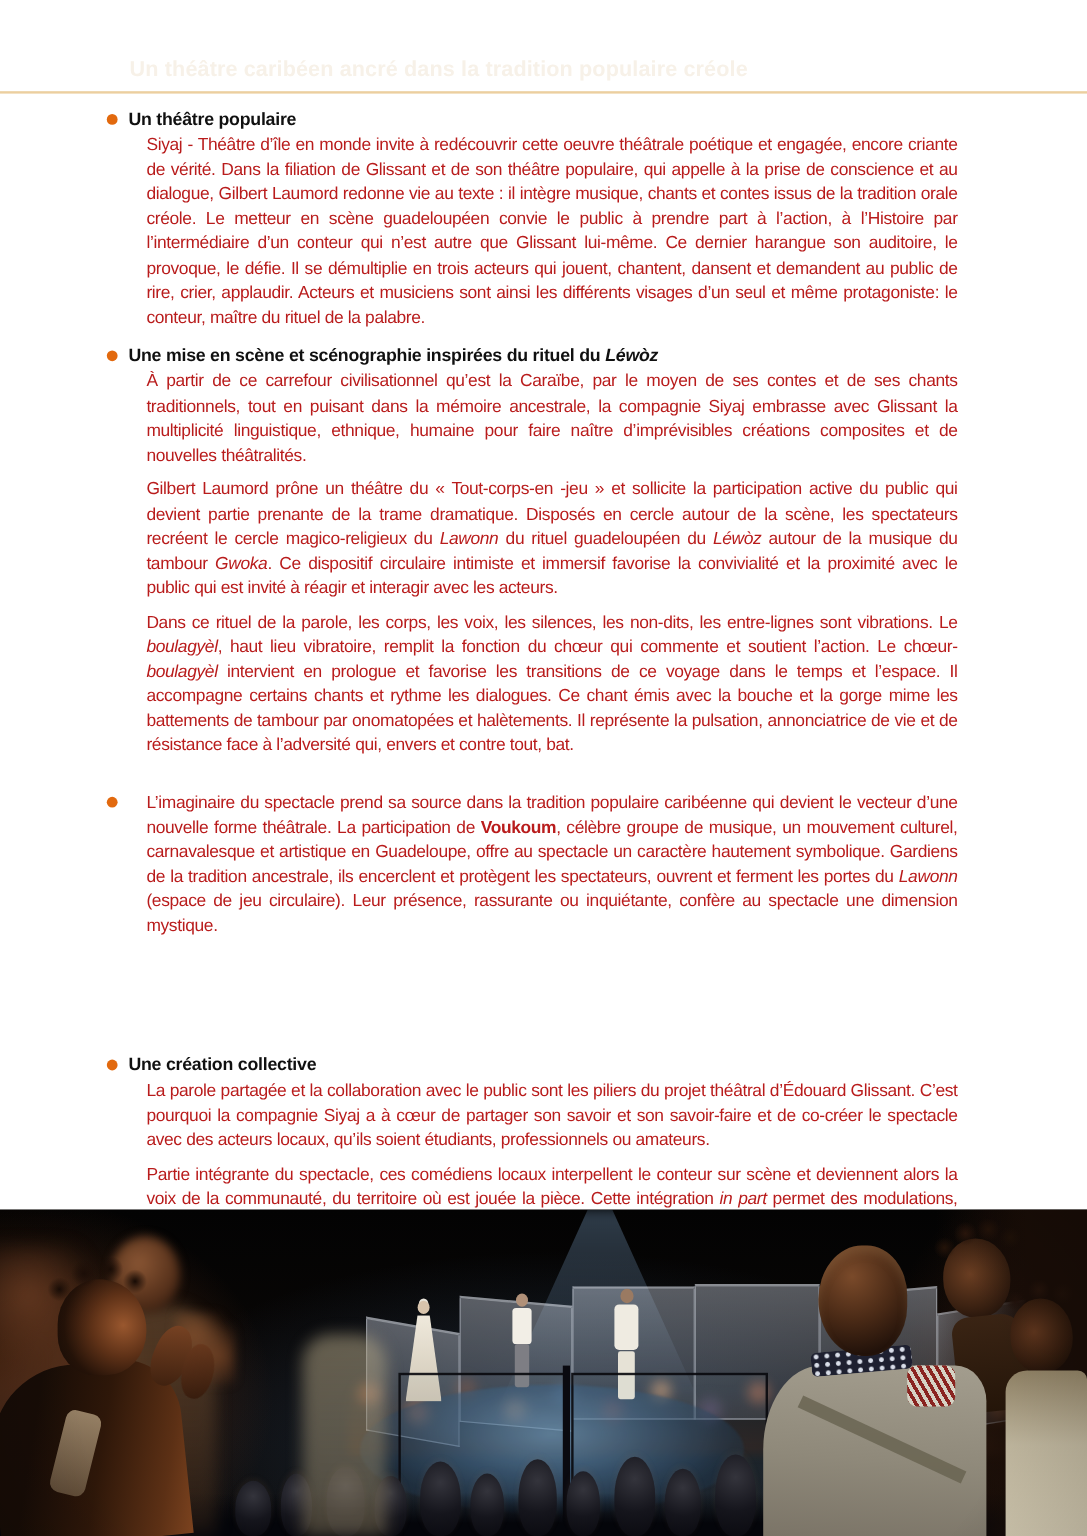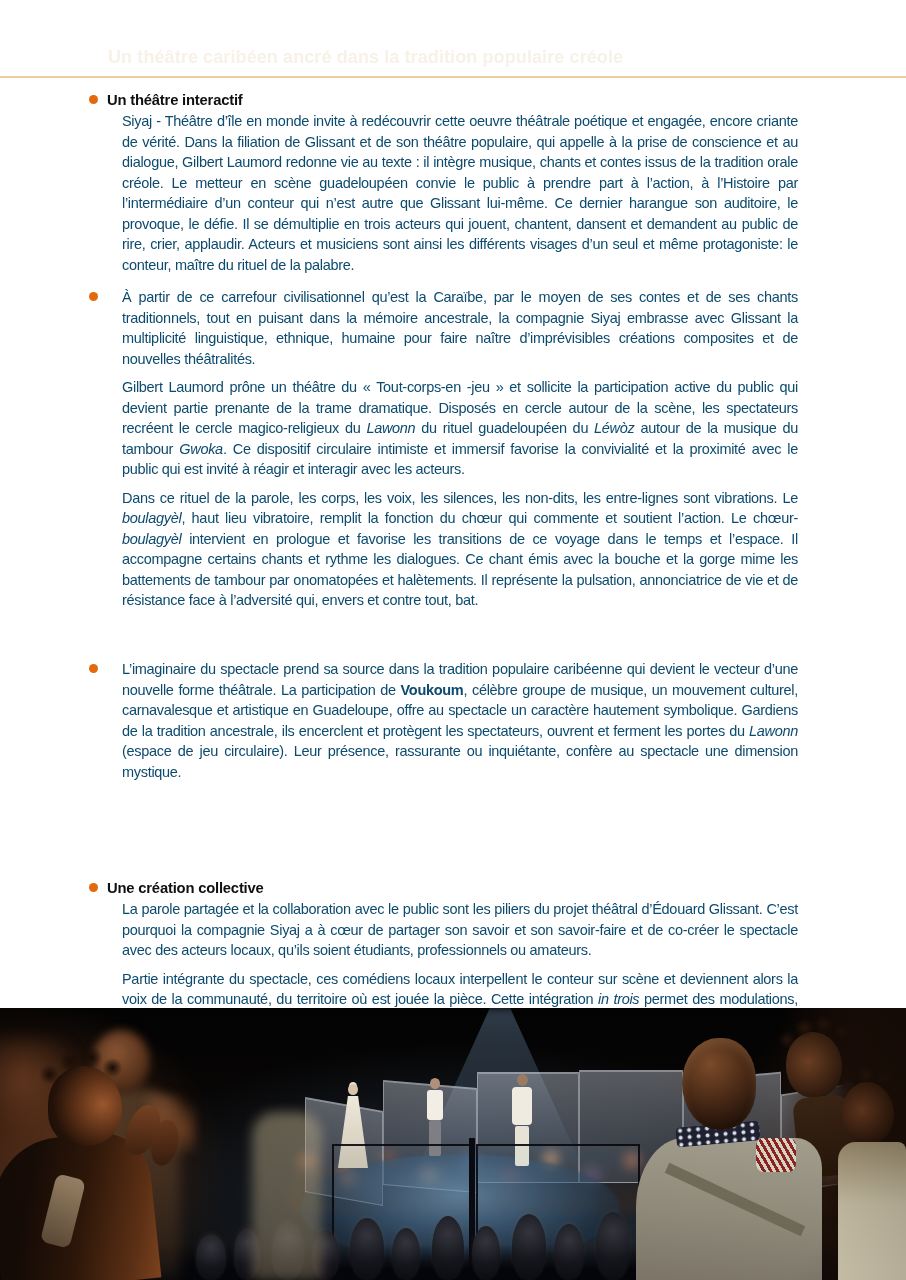--- a/index.html
+++ b/index.html
@@ -9,21 +9,21 @@
   .band{position:absolute;top:0;left:0;width:906px;height:78px;box-sizing:border-box;
         background:linear-gradient(180deg,#3f1008 0%,#five 0,#61200b 30%,#8d330e 58%,#b74c11 88%,#c05311 100%);
         border-bottom:2px solid #eccf9f;display:flex;align-items:flex-end;padding:0 20px 8px 108px;}
   .band h1{margin:0;font-size:18px;font-weight:bold;color:#f7f1e8;letter-spacing:.1px;}
   
   main{position:absolute;top:78px;left:0;width:906px;height:930px;}
   .sec{position:absolute;left:88px;width:710px;}
   .sec .bullet{position:absolute;left:1px;top:5px;width:9px;height:9px;border-radius:50%;background:#e2690e;}
   .sec h2{margin:0 0 1px 19px;font-size:14.8px;line-height:20px;font-weight:bold;color:#101010;letter-spacing:-.2px;}
   .sec p{margin:0 0 8px 34px;width:676px;font-size:14.5px;line-height:20.5px;text-align:justify;
-         color:#0c4a6e;letter-spacing:-.3px;}
+         color:#b91c1c;letter-spacing:-.3px;}
   .sec p:last-child{margin-bottom:0;}
   .it{font-style:italic}.bd{font-weight:bold}
   #sec1{top:12px}#sec2{top:209px}#sec3{top:581px}#sec4{top:800px}
   
   .photo{position:absolute;top:1008px;left:0;width:906px;height:272px;margin:0;overflow:hidden;
          background:#060403;z-index:5;}
   .ph{position:absolute;}
   .ph-base{left:0;top:0;right:0;bottom:0;background:
     radial-gradient(ellipse 300px 240px at 2% 58%, rgba(150,75,32,.55), rgba(150,75,32,0) 70%),
     radial-gradient(ellipse 230px 260px at 99% 55%, rgba(105,52,22,.45), rgba(105,52,22,0) 72%),
@@ -67,41 +67,42 @@
 <div class="page">
 
   <header class="band">
     <h1>Un théâtre caribéen ancré dans la tradition populaire créole</h1>
   </header>
 
   <main>
 
     <section class="sec" id="sec1">
       <span class="bullet"></span>
-      <h2>Un théâtre interactif</h2>
+      <h2>Un théâtre populaire</h2>
       <p>Siyaj - Théâtre d’île en monde invite à redécouvrir cette oeuvre théâtrale poétique et engagée, encore criante de vérité. Dans la filiation de Glissant et de son théâtre populaire, qui appelle à la prise de conscience et au dialogue, Gilbert Laumord redonne vie au texte : il intègre musique, chants et contes issus de la tradition orale créole. Le metteur en scène guadeloupéen convie le public à prendre part à l’action, à l’Histoire par l’intermédiaire d’un conteur qui n’est autre que Glissant lui-même. Ce dernier harangue son auditoire, le provoque, le défie. Il se démultiplie en trois acteurs qui jouent, chantent, dansent et demandent au public de rire, crier, applaudir. Acteurs et musiciens sont ainsi les différents visages d’un seul et même protagoniste: le conteur, maître du rituel de la palabre.</p>
     </section>
 
     <section class="sec" id="sec2">
       <span class="bullet"></span>
+      <h2>Une mise en scène et scénographie inspirées du rituel du <span class="it">Léwòz</span></h2>
       <p>À partir de ce carrefour civilisationnel qu’est la Caraïbe, par le moyen de ses contes et de ses chants traditionnels, tout en puisant dans la mémoire ancestrale, la compagnie Siyaj embrasse avec Glissant la multiplicité linguistique, ethnique, humaine pour faire naître d’imprévisibles créations composites et de nouvelles théâtralités.</p>
       <p>Gilbert Laumord prône un théâtre du « Tout-corps-en -jeu » et sollicite la participation active du public qui devient partie prenante de la trame dramatique. Disposés en cercle autour de la scène, les spectateurs recréent le cercle magico-religieux du <span class="it">Lawonn</span> du rituel guadeloupéen du <span class="it">Léwòz</span> autour de la musique du tambour <span class="it">Gwoka</span>. Ce dispositif circulaire intimiste et immersif favorise la convivialité et la proximité avec le public qui est invité à réagir et interagir avec les acteurs.</p>
       <p>Dans ce rituel de la parole, les corps, les voix, les silences, les non-dits, les entre-lignes sont vibrations. Le <span class="it">boulagyèl</span>, haut lieu vibratoire, remplit la fonction du chœur qui commente et soutient l’action. Le chœur-<span class="it">boulagyèl</span> intervient en prologue et favorise les transitions de ce voyage dans le temps et l’espace. Il accompagne certains chants et rythme les dialogues. Ce chant émis avec la bouche et la gorge mime les battements de tambour par onomatopées et halètements. Il représente la pulsation, annonciatrice de vie et de résistance face à l’adversité qui, envers et contre tout, bat.</p>
     </section>
 
     <section class="sec" id="sec3">
       <span class="bullet"></span>
       <p>L’imaginaire du spectacle prend sa source dans la tradition populaire caribéenne qui devient le vecteur d’une nouvelle forme théâtrale. La participation de <span class="bd">Voukoum</span>, célèbre groupe de musique, un mouvement culturel, carnavalesque et artistique en Guadeloupe, offre au spectacle un caractère hautement symbolique. Gardiens de la tradition ancestrale, ils encerclent et protègent les spectateurs, ouvrent et ferment les portes du <span class="it">Lawonn</span> (espace de jeu circulaire). Leur présence, rassurante ou inquiétante, confère au spectacle une dimension mystique.</p>
     </section>
 
     <section class="sec" id="sec4">
       <span class="bullet"></span>
       <h2>Une création collective</h2>
       <p>La parole partagée et la collaboration avec le public sont les piliers du projet théâtral d’Édouard Glissant. C’est pourquoi la compagnie Siyaj a à cœur de partager son savoir et son savoir-faire et de co-créer le spectacle avec des acteurs locaux, qu’ils soient étudiants, professionnels ou amateurs.</p>
-      <p>Partie intégrante du spectacle, ces comédiens locaux interpellent le conteur sur scène et deviennent alors la voix de la communauté, du territoire où est jouée la pièce. Cette intégration <span class="it">in trois</span> permet des modulations, des variations qui font résonner le texte autre part et autrement.</p>
+      <p>Partie intégrante du spectacle, ces comédiens locaux interpellent le conteur sur scène et deviennent alors la voix de la communauté, du territoire où est jouée la pièce. Cette intégration <span class="it">in part</span> permet des modulations, des variations qui font résonner le texte autre part et autrement.</p>
     </section>
 
   </main>
 
   <figure class="photo">
     <div class="ph ph-base"></div>
     <div class="ph ph-beam"></div>
     <div class="ph ph-aud"></div>
 
     <div class="ph ph-pan" style="left:305px;top:96px;width:76px;height:92px;transform:skewY(10deg);"></div>

